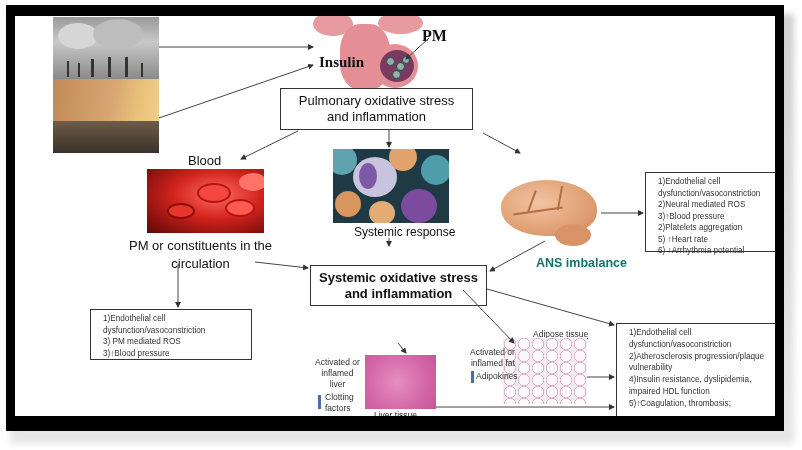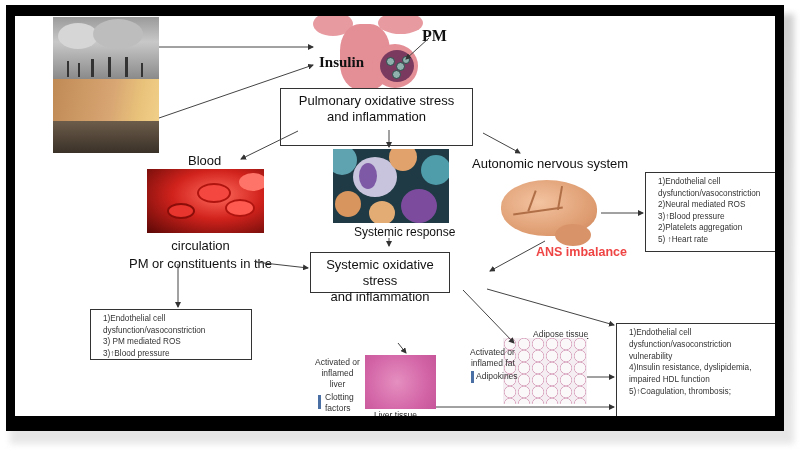--- a/index.html
+++ b/index.html
@@ -45,69 +45,69 @@
     <div style="position:absolute;left:64px;top:32px;width:46px;height:44px;border-radius:50%;background:#e48e96;"></div>
     <div style="position:absolute;left:72px;top:38px;width:34px;height:32px;border-radius:50%;background:#7a3a5f;"></div>
     <div style="position:absolute;left:78px;top:45px;width:7px;height:7px;border-radius:50%;background:#8fb0ad;border:1px solid #2b4a48;"></div>
     <div style="position:absolute;left:88px;top:50px;width:7px;height:7px;border-radius:50%;background:#8fb0ad;border:1px solid #2b4a48;"></div>
     <div style="position:absolute;left:84px;top:58px;width:7px;height:7px;border-radius:50%;background:#8fb0ad;border:1px solid #2b4a48;"></div>
     <div style="position:absolute;left:94px;top:44px;width:6px;height:6px;border-radius:50%;background:#8fb0ad;border:1px solid #2b4a48;"></div>
   </div>
   <div class="lbl" style="left:407px;top:11px;font-family:'Liberation Serif',serif;font-weight:bold;font-size:16px;">PM</div>
   <div class="lbl" style="left:304px;top:38px;font-family:'Liberation Serif',serif;font-weight:bold;font-size:15px;">Insulin</div>
 
-  <div class="box mainbox" style="left:265px;top:72px;width:193px;height:58px;">
+  <div class="box mainbox" style="left:265px;top:72px;width:193px;height:42px;">
     <div>Pulmonary oxidative stress</div>
     <div>and inflammation</div>
   </div>
 
   <div class="lbl" style="left:173px;top:137px;font-size:13px;">Blood</div>
   <div class="abs" style="left:132px;top:153px;width:117px;height:64px;background:radial-gradient(ellipse at 60% 40%,#ff6b5e,#d1221c 45%,#5a0806 100%);overflow:hidden;">
     <div style="position:absolute;left:50px;top:14px;width:30px;height:16px;border-radius:50%;background:#f4473f;border:2px solid #b0140f;"></div>
     <div style="position:absolute;left:78px;top:30px;width:26px;height:14px;border-radius:50%;background:#ff5a4f;border:2px solid #b0140f;"></div>
     <div style="position:absolute;left:20px;top:34px;width:24px;height:12px;border-radius:50%;background:#e8352d;border:2px solid #8a0d09;"></div>
     <div style="position:absolute;left:92px;top:4px;width:28px;height:18px;border-radius:50%;background:#ff7468;"></div>
   </div>
   <div class="lbl" style="left:114px;top:221px;font-size:13px;text-align:center;line-height:18px;">
+    <div>PM or constituents in the</div>
     <div>circulation</div>
-    <div>PM or constituents in the</div>
   </div>
 
   <div class="abs" style="left:318px;top:133px;width:116px;height:74px;background:#1f3a44;overflow:hidden;">
     <div style="position:absolute;left:-6px;top:-4px;width:30px;height:30px;border-radius:50%;background:#5fa3b0;"></div>
     <div style="position:absolute;left:20px;top:8px;width:44px;height:40px;border-radius:50%;background:#c9c4dd;"></div>
     <div style="position:absolute;left:26px;top:14px;width:18px;height:26px;border-radius:50%;background:#7e5aa6;"></div>
     <div style="position:absolute;left:56px;top:-6px;width:28px;height:28px;border-radius:50%;background:#e1a36b;"></div>
     <div style="position:absolute;left:68px;top:40px;width:36px;height:34px;border-radius:50%;background:#7c4b9d;"></div>
     <div style="position:absolute;left:88px;top:6px;width:30px;height:30px;border-radius:50%;background:#4f9cab;"></div>
     <div style="position:absolute;left:2px;top:42px;width:26px;height:26px;border-radius:50%;background:#d8955e;"></div>
     <div style="position:absolute;left:36px;top:52px;width:26px;height:24px;border-radius:50%;background:#e3ac74;"></div>
   </div>
   <div class="lbl" style="left:339px;top:209px;font-size:12px;">Systemic response</div>
 
-  <div class="lbl" style="left:457px;top:140px;font-size:13px;">Autonomic nervous system</div>
   <div class="abs" style="left:486px;top:160px;width:100px;height:76px;">
     <div style="position:absolute;left:0;top:4px;width:96px;height:56px;border-radius:50% 55% 45% 50%;background:radial-gradient(ellipse at 40% 40%,#f3c3a0,#dd9a6e 70%,#c67f55);"></div>
     <div style="position:absolute;left:54px;top:48px;width:36px;height:22px;border-radius:50%;background:#d99369;"></div>
     <div style="position:absolute;left:12px;top:34px;width:50px;height:2px;background:#b06f47;transform:rotate(-8deg);"></div>
     <div style="position:absolute;left:30px;top:14px;width:2px;height:22px;background:#b06f47;transform:rotate(20deg);"></div>
     <div style="position:absolute;left:58px;top:10px;width:2px;height:24px;background:#b06f47;transform:rotate(10deg);"></div>
   </div>
-  <div class="lbl" style="left:521px;top:229px;font-size:12.5px;font-weight:bold;color:#ef4444;">ANS imbalance</div>
+  <div class="lbl" style="left:521px;top:240px;font-size:12.5px;font-weight:bold;color:#0f766e;">ANS imbalance</div>
 
   <div class="box list" style="left:630px;top:156px;width:152px;height:80px;">
     <div>1)Endothelial cell</div>
     <div>dysfunction/vasoconstriction</div>
     <div>2)Neural mediated ROS</div>
     <div>3)↑Blood pressure</div>
     <div>2)Platelets aggregation</div>
     <div>5) ↑Heart rate</div>
+    <div>6) ↑Arrhythmia  potential</div>
   </div>
 
-  <div class="box mainbox" style="left:295px;top:236px;width:140px;height:41px;">
+  <div class="box mainbox" style="left:295px;top:249px;width:177px;height:41px;font-weight:bold;">
     <div>Systemic oxidative stress</div>
     <div>and inflammation</div>
   </div>
 
   <div class="box list" style="left:75px;top:293px;width:162px;height:51px;">
     <div>1)Endothelial cell</div>
     <div>dysfunction/vasoconstriction</div>
     <div>3) PM mediated ROS</div>
     <div>3)↑Blood pressure</div>
   </div>
@@ -131,20 +131,21 @@
   <div class="lbl" style="left:455px;top:331px;font-size:8.5px;text-align:right;line-height:11px;color:#333;">
     <div>Activated or</div>
     <div>inflamed fat</div>
   </div>
   <div class="vbar" style="left:456px;top:355px;height:12px;"></div>
   <div class="lbl" style="left:461px;top:355px;font-size:8.5px;color:#333;">Adipokines</div>
 
   <div class="box list" style="left:601px;top:307px;width:172px;height:110px;line-height:11.8px;">
     <div>1)Endothelial cell</div>
     <div>dysfunction/vasoconstriction</div>
+    <div>2)Atherosclerosis progression/plaque</div>
     <div>vulnerability</div>
     <div>4)Insulin resistance, dyslipidemia,</div>
     <div>impaired HDL function</div>
     <div>5)↑Coagulation, thrombosis;</div>
 
   </div>
 
   <svg class="arrows" width="760" height="400">
     <defs>
       <marker id="ah" markerWidth="6" markerHeight="6" refX="5" refY="3" orient="auto">

